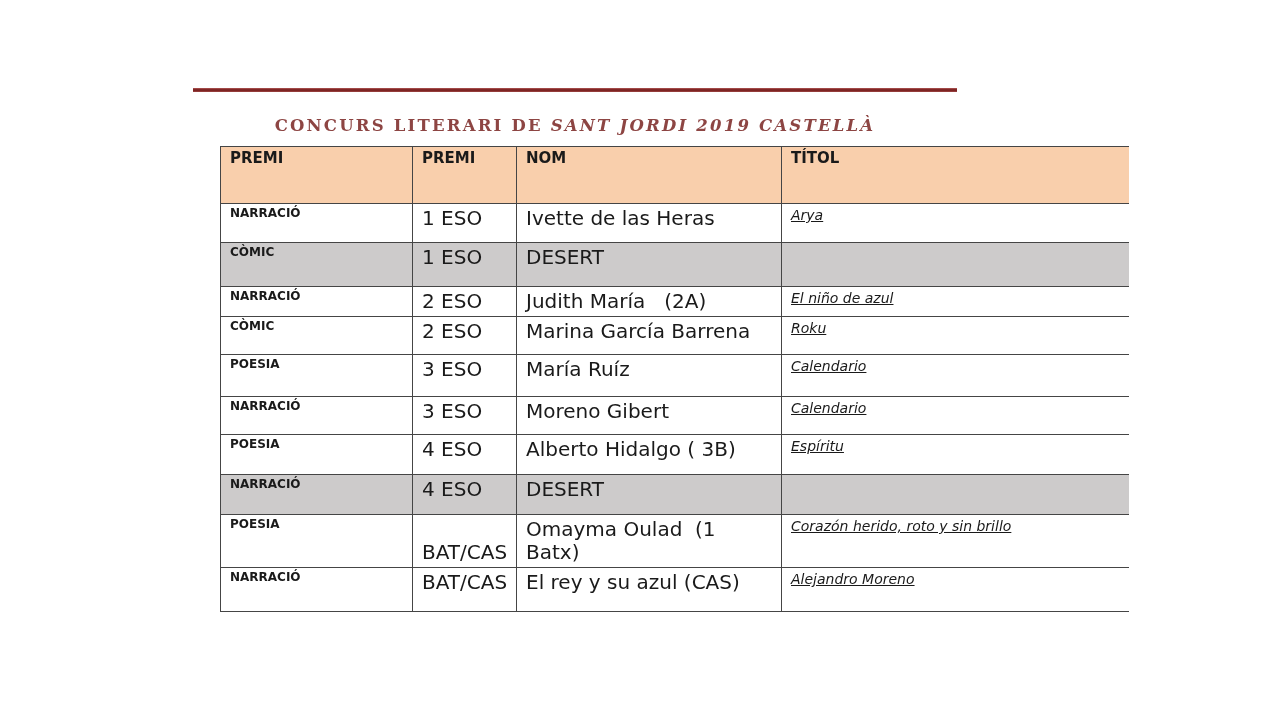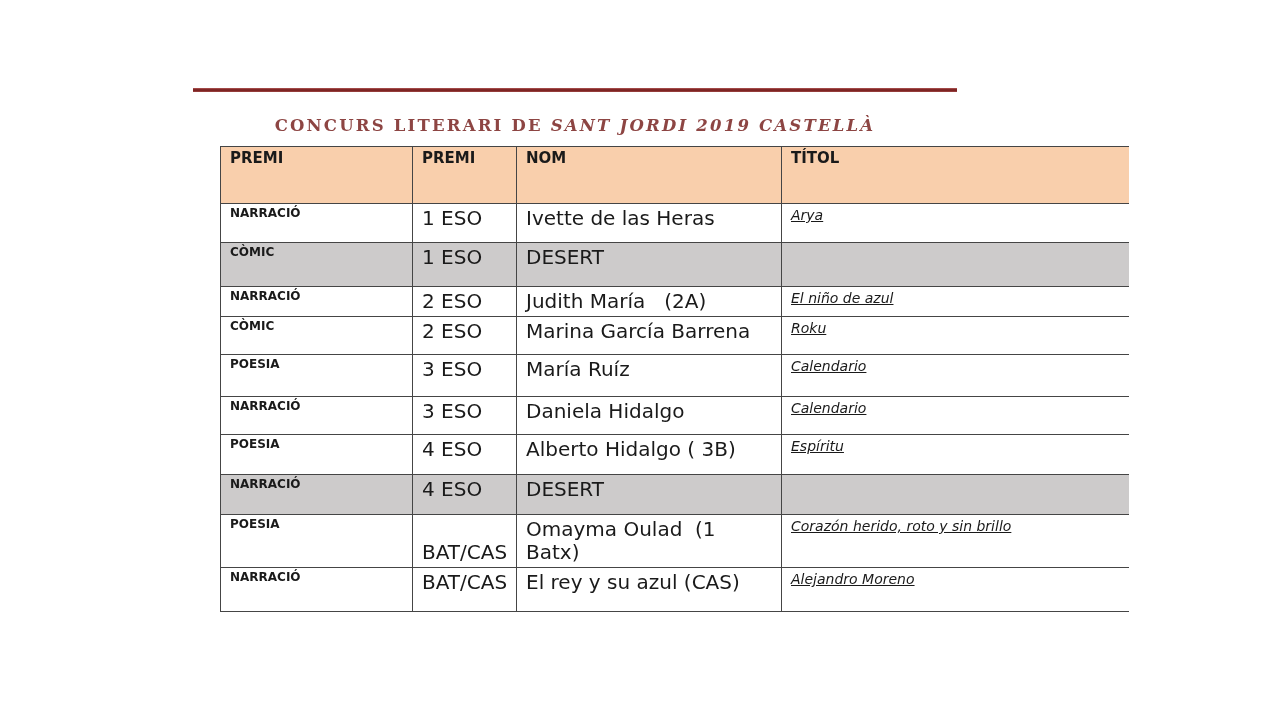--- a/index.html
+++ b/index.html
@@ -126,21 +126,21 @@
         </tr>
         <tr style="height: 42px;">
           <td class="premi">POESIA</td>
           <td class="curs">3 ESO</td>
           <td class="nom">María Ruíz</td>
           <td class="titol">Calendario</td>
         </tr>
         <tr style="height: 38px;">
           <td class="premi">NARRACIÓ</td>
           <td class="curs">3 ESO</td>
-          <td class="nom">Daniela Hidalgo</td>
+          <td class="nom">Moreno Gibert</td>
           <td class="titol">Calendario</td>
         </tr>
         <tr style="height: 40px;">
           <td class="premi">POESIA</td>
           <td class="curs">4 ESO</td>
           <td class="nom">Alberto Hidalgo ( 3B)</td>
           <td class="titol">Espíritu</td>
         </tr>
         <tr class="shade" style="height: 40px;">
           <td class="premi">NARRACIÓ</td>

